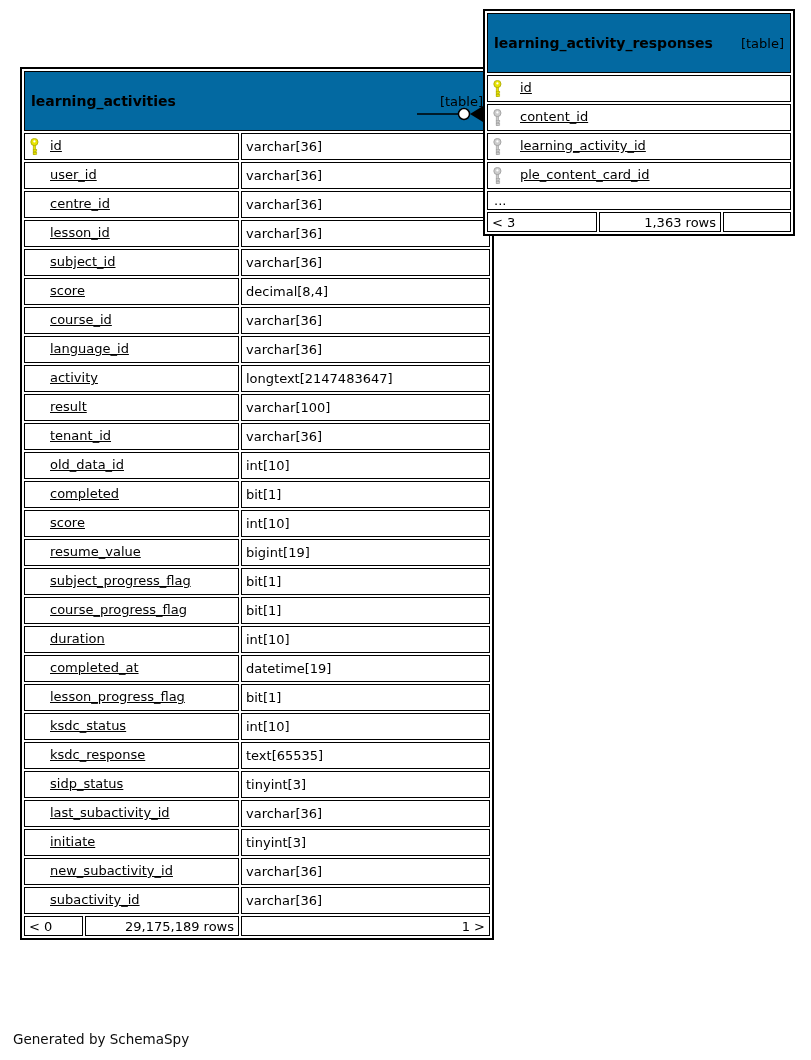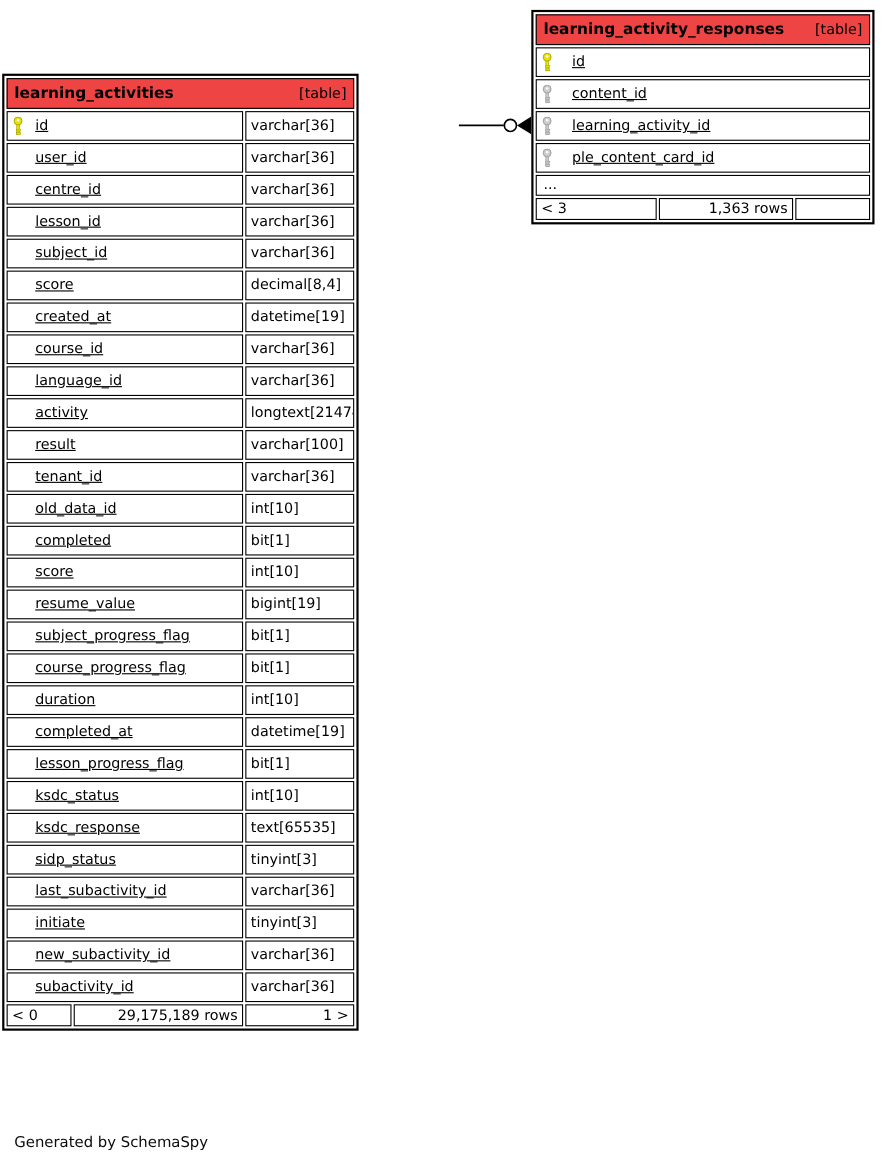--- a/index.html
+++ b/index.html
@@ -29,23 +29,23 @@
   .table-node th, .table-node td {
     border: 1px solid #000000;
     background: #ffffff;
     font-size: 13px;
     color: #000000;
     padding: 0 4px;
     white-space: nowrap;
     overflow: hidden;
   }
   .table-node th {
-    background: #ef4444;
+    background: #0369a1;
     height: 26px;
-    padding: 0 6px;
+    padding: 16px 6px;
   }
   .hdr-flex {
     display: flex;
     justify-content: space-between;
     align-items: center;
   }
   .tbl-title {
     font-weight: bold;
     font-size: 14px;
   }
@@ -78,21 +78,21 @@
     top: 1031px;
     font-size: 13.5px;
     color: #0c0c0c;
   }
 </style>
 </head>
 <body>
 
 <div class="diagram">
 
-  <div class="table-node" style="left:2px; top:67px; width:324px;">
+  <div class="table-node" style="left:20px; top:67px; width:474px;">
     <table>
       <colgroup>
           <col style="width:59px">
           <col style="width:154px">
           <col>
         </colgroup>
       <thead>
         <tr>
           <th colspan="3">
             <div class="hdr-flex">
@@ -125,24 +125,20 @@
             <td class="name-cell" colspan="2"><span class="key-slot"></span><span>lesson_id</span></td>
             <td class="type-cell">varchar[36]</td>
           </tr>
           <tr class="col-row">
             <td class="name-cell" colspan="2"><span class="key-slot"></span><span>subject_id</span></td>
             <td class="type-cell">varchar[36]</td>
           </tr>
           <tr class="col-row">
             <td class="name-cell" colspan="2"><span class="key-slot"></span><span>score</span></td>
             <td class="type-cell">decimal[8,4]</td>
-          </tr>
-          <tr class="col-row">
-            <td class="name-cell" colspan="2"><span class="key-slot"></span><span>created_at</span></td>
-            <td class="type-cell">datetime[19]</td>
           </tr>
           <tr class="col-row">
             <td class="name-cell" colspan="2"><span class="key-slot"></span><span>course_id</span></td>
             <td class="type-cell">varchar[36]</td>
           </tr>
           <tr class="col-row">
             <td class="name-cell" colspan="2"><span class="key-slot"></span><span>language_id</span></td>
             <td class="type-cell">varchar[36]</td>
           </tr>
           <tr class="col-row">

